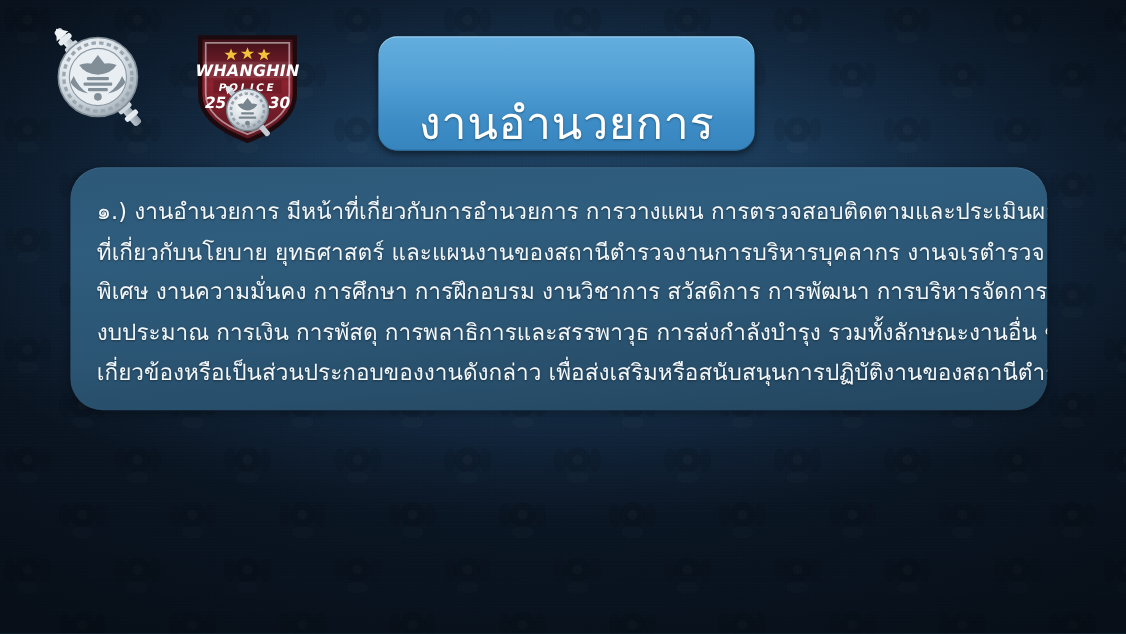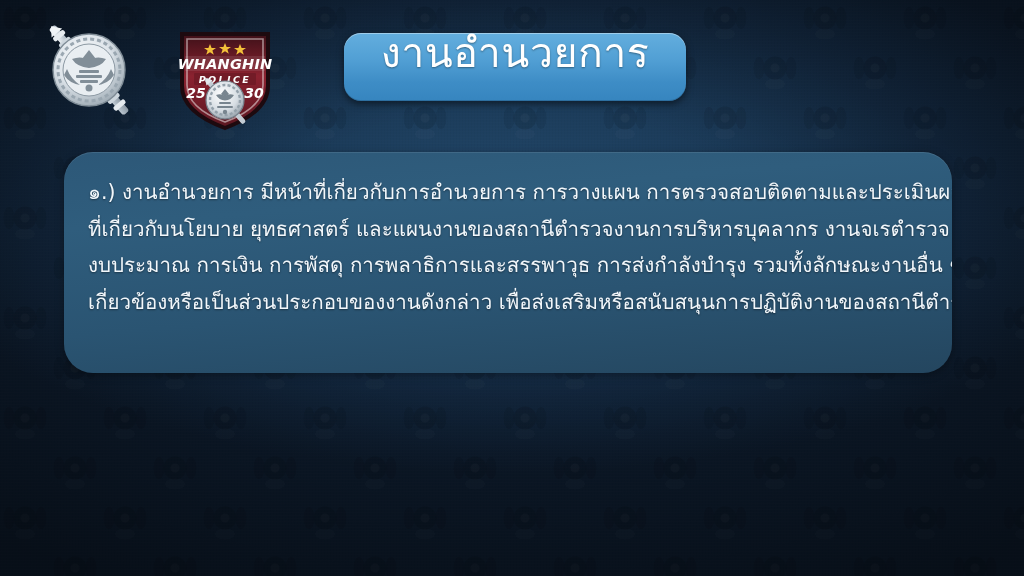--- a/index.html
+++ b/index.html
@@ -70,28 +70,28 @@
     height: 104px;
     font-style: italic;
   }
 
   
   .title-banner {
     position: absolute;
     left: 344px;
     top: 33px;
     width: 342px;
-    height: 68px;
+    height: 104px;
     border-radius: 17px;
     background: linear-gradient(180deg, #63aede 0%, #519fd4 40%, #3e8dc6 72%, #3685bf 100%);
     box-shadow: 0 3px 7px rgba(0,0,0,0.50),
                 inset 0 1px 0 rgba(255,255,255,0.38),
                 inset 0 -1px 0 rgba(0,0,0,0.16);
     display: flex;
-    align-items: flex-start;
+    align-items: flex-end;
     justify-content: center;
   }
   .title-text {
     color: #ffffff;
     font-size: 41px;
     line-height: 1;
     letter-spacing: 0.5px;
     text-shadow: 0 1px 2px rgba(0,0,0,0.38);
     white-space: nowrap;
     padding-bottom: 4px;
@@ -222,18 +222,19 @@
   </div>
 
   <div class="title-banner">
     <span class="title-text">งานอำนวยการ</span>
   </div>
 
   <div class="content-panel">
     <div class="body-text">
       <span class="body-line">๑.) งานอำนวยการ  มีหน้าที่เกี่ยวกับการอำนวยการ  การวางแผน  การตรวจสอบติดตามและประเมินผลงาน</span>
       <span class="body-line">ที่เกี่ยวกับนโยบาย  ยุทธศาสตร์  และแผนงานของสถานีตำรวจงานการบริหารบุคลากร  งานจเรตำรวจ  งานกิจการ</span>
+      <span class="body-line">พิเศษ   งานความมั่นคง   การศึกษา   การฝึกอบรม   งานวิชาการ   สวัสดิการ   การพัฒนา   การบริหารจัดการ</span>
       <span class="body-line">งบประมาณ   การเงิน   การพัสดุ   การพลาธิการและสรรพาวุธ   การส่งกำลังบำรุง   รวมทั้งลักษณะงานอื่น ๆ  ที่</span>
       <span class="body-line">เกี่ยวข้องหรือเป็นส่วนประกอบของงานดังกล่าว เพื่อส่งเสริมหรือสนับสนุนการปฏิบัติงานของสถานีตำรวจ</span>
     </div>
   </div>
 
 </div>
 
 </body></html>

